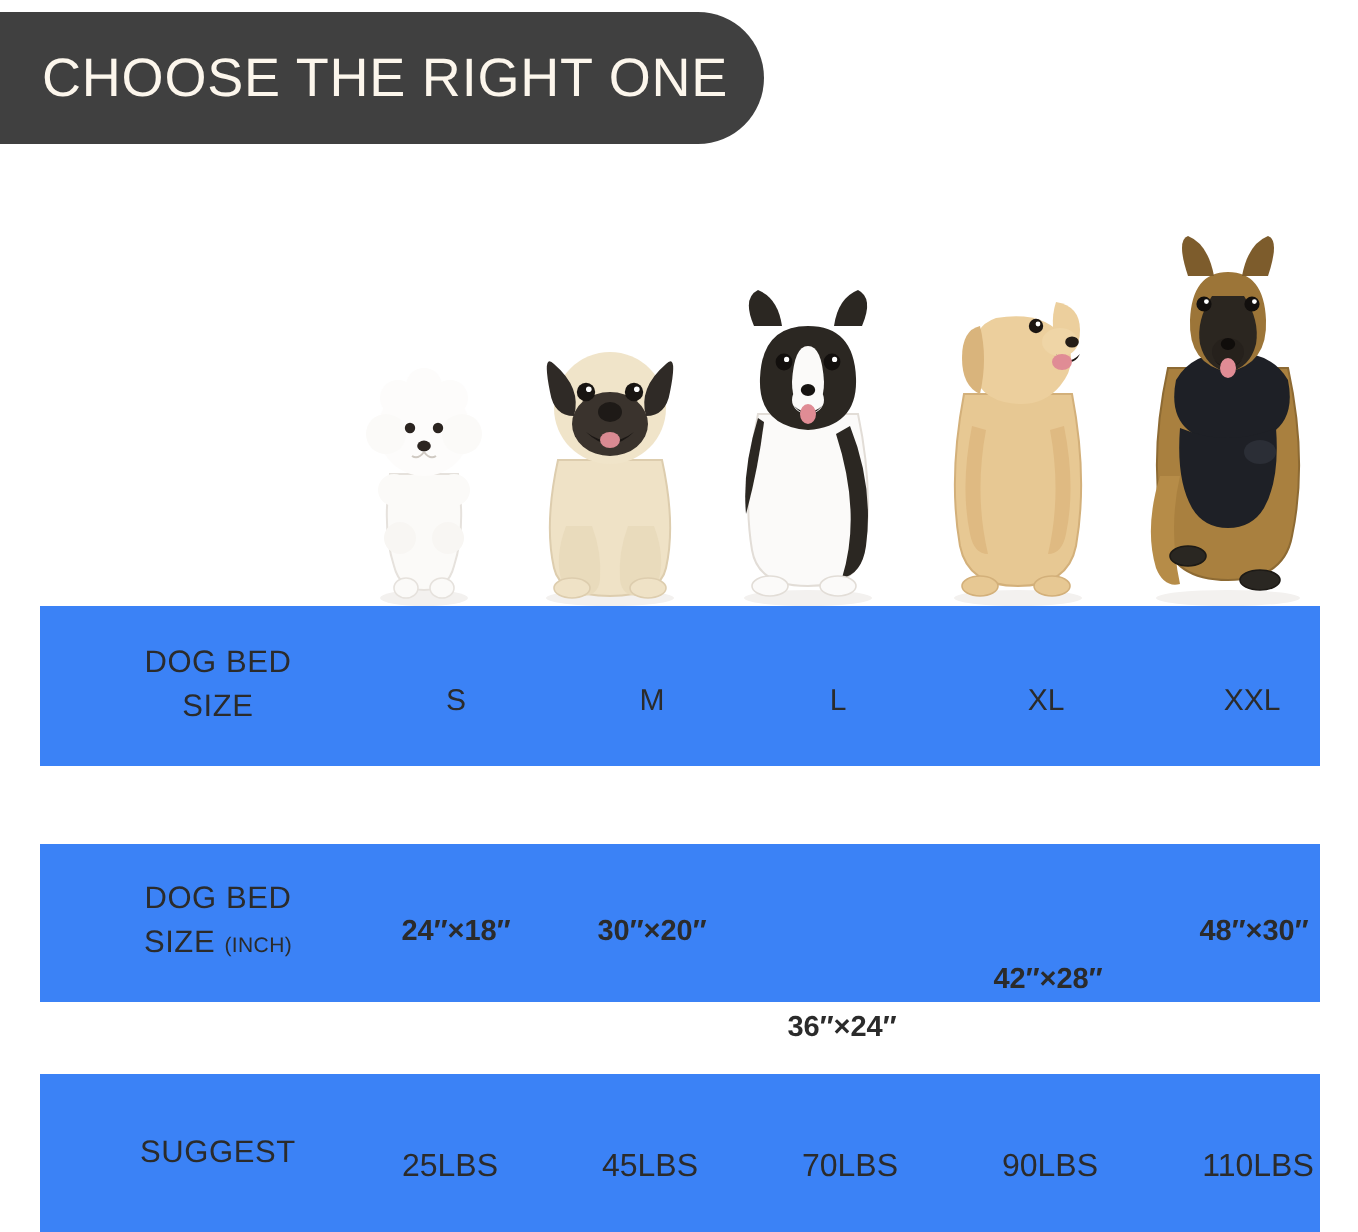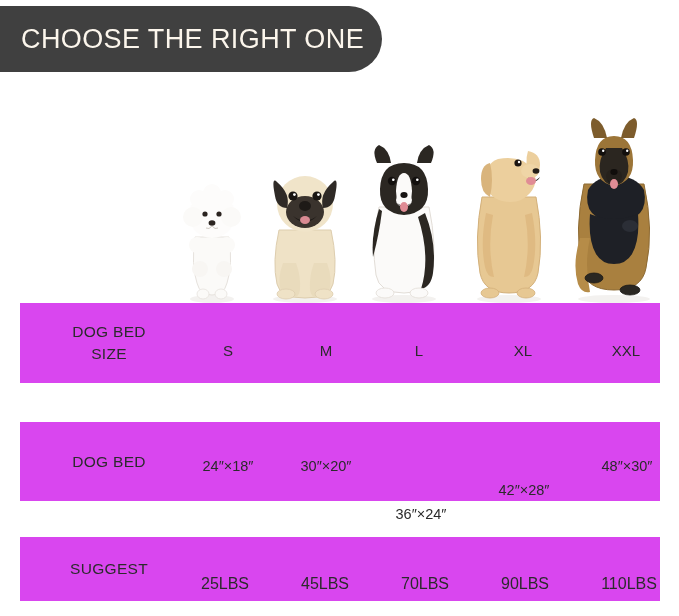--- a/index.html
+++ b/index.html
@@ -48,27 +48,27 @@
     position: absolute;
     bottom: 0;
   }
   .dog svg { display: block; }
 
   
   .row {
     position: absolute;
     left: 20px;
     width: 640px;
-    background: #d946ef;
+    background: #3b82f6;
     display: flex;
     align-items: center;
   }
   #row-size     { top: 303px; height: 80px; }
   #row-inch     { top: 422px; height: 79px; }
-  #row-weight   { top: 537px; height: 64px; }
+  #row-weight   { top: 537px; height: 79px; }
 
   .row-label {
     width: 172px;
     text-align: center;
     color: #2b2b2b;
     font-size: 15.5px;
     line-height: 22px;
     letter-spacing: 0.3px;
     padding-left: 6px;
     box-sizing: border-box;
@@ -86,21 +86,21 @@
     height: 100%;
   }
   .cell {
     position: absolute;
     transform: translateX(-50%);
     text-align: center;
     color: #2b2b2b;
     white-space: nowrap;
   }
   #row-size .cell   { font-size: 15px; top: 39px; }
-  #row-inch .cell   { font-size: 14.5px; top: 36px; }
+  #row-inch .cell   { font-size: 14.5px; top: 36px; font-weight: bold; }
   #row-weight .cell { font-size: 16px; top: 38px; }
 </style>
 </head>
 <body>
 
 <div id="banner">
   <div id="banner-title">CHOOSE THE RIGHT ONE</div>
 </div>
 
 <div id="dogs">
@@ -231,20 +231,24 @@
     <div class="cell" style="left:134px;">M</div>
     <div class="cell" style="left:227px;">L</div>
     <div class="cell" style="left:331px;">XL</div>
     <div class="cell" style="left:434px;">XXL</div>
   </div>
 </div>
 
 <div class="row" id="row-inch">
   <div class="row-label">
     <span>DOG BED</span>
+    <span class="l2">
+      <span>SIZE</span>
+      <span class="inch-note">(INCH)</span>
+    </span>
   </div>
   <div class="cells">
     <div class="cell" style="left:36px;">24″×18″</div>
     <div class="cell" style="left:134px;">30″×20″</div>
     <div class="cell" style="left:229px;margin-top:48px;">36″×24″</div>
     <div class="cell" style="left:332px;margin-top:24px;">42″×28″</div>
     <div class="cell" style="left:435px;">48″×30″</div>
   </div>
 </div>
 

